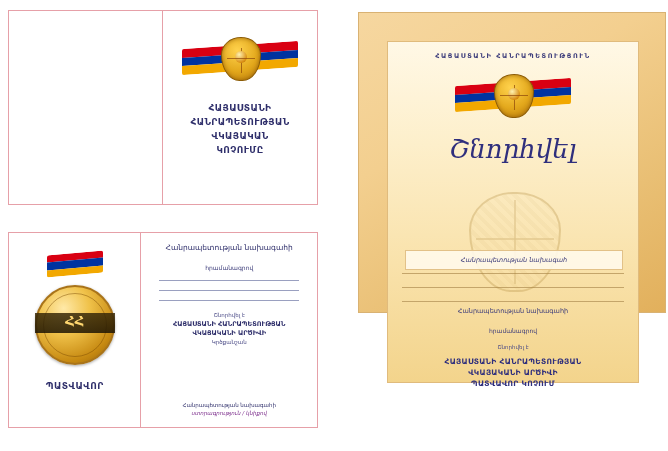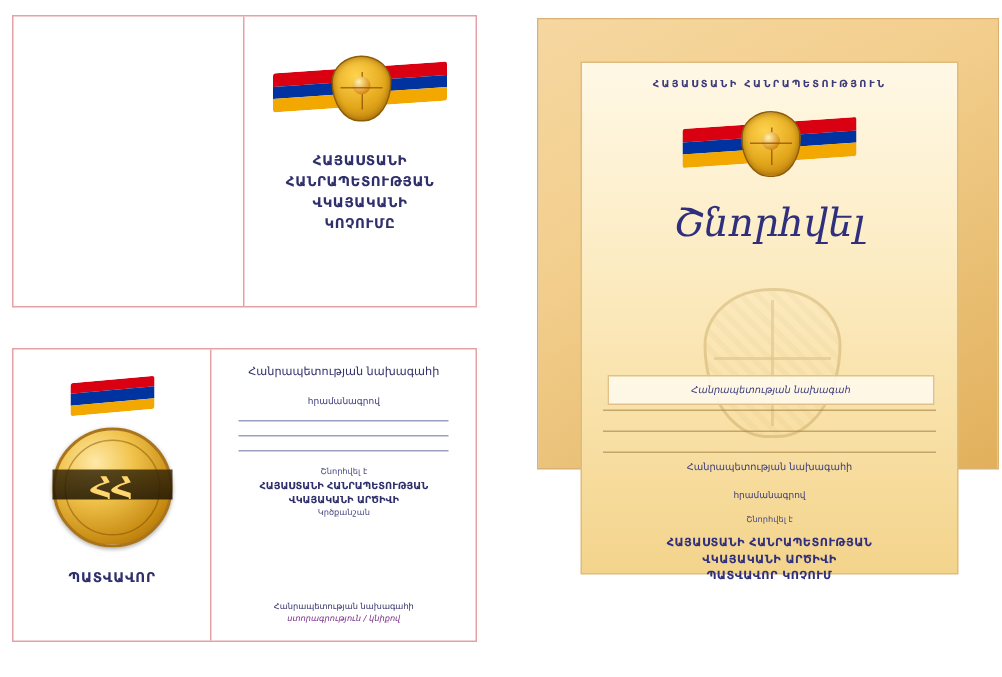--- a/index.html
+++ b/index.html
@@ -183,21 +183,21 @@
     top: 26px;
     height: 20px;
     background: linear-gradient(180deg, #3a2a08 0%, #1d1403 100%);
     opacity: .85;
   }
   .medal-glyph {
     position: absolute;
     left: 0; right: 0;
     top: 27px;
     text-align: center;
-    font-size: 19px;
+    font-size: 13px;
     font-weight: bold;
     color: #ffd770;
     font-family: "DejaVu Serif", serif;
   }
   .medal-caption {
     margin-top: 16px;
     font-size: 9px;
     font-weight: bold;
     color: #2f2f6b;
     letter-spacing: .5px;
@@ -384,21 +384,21 @@
           <div class="stripe s3"></div>
       </div>
       <div class="coat">
         <div class="coat-center"></div>
       </div>
     </div>
 
     <div class="cover-title">
       <div>ՀԱՅԱՍՏԱՆԻ</div>
       <div>ՀԱՆՐԱՊԵՏՈՒԹՅԱՆ</div>
-      <div>ՎԿԱՅԱԿԱՆԻ</div>
+      <div>ՎԿԱՅԱԿԱՆ</div>
       <div>ԿՈՉՈՒՄԸ</div>
     </div>
 
   </div>
 </div>
 
 <div class="panel" id="medal-booklet">
 
   <div id="medal-left-page">
     <div class="medal-ribbon">

